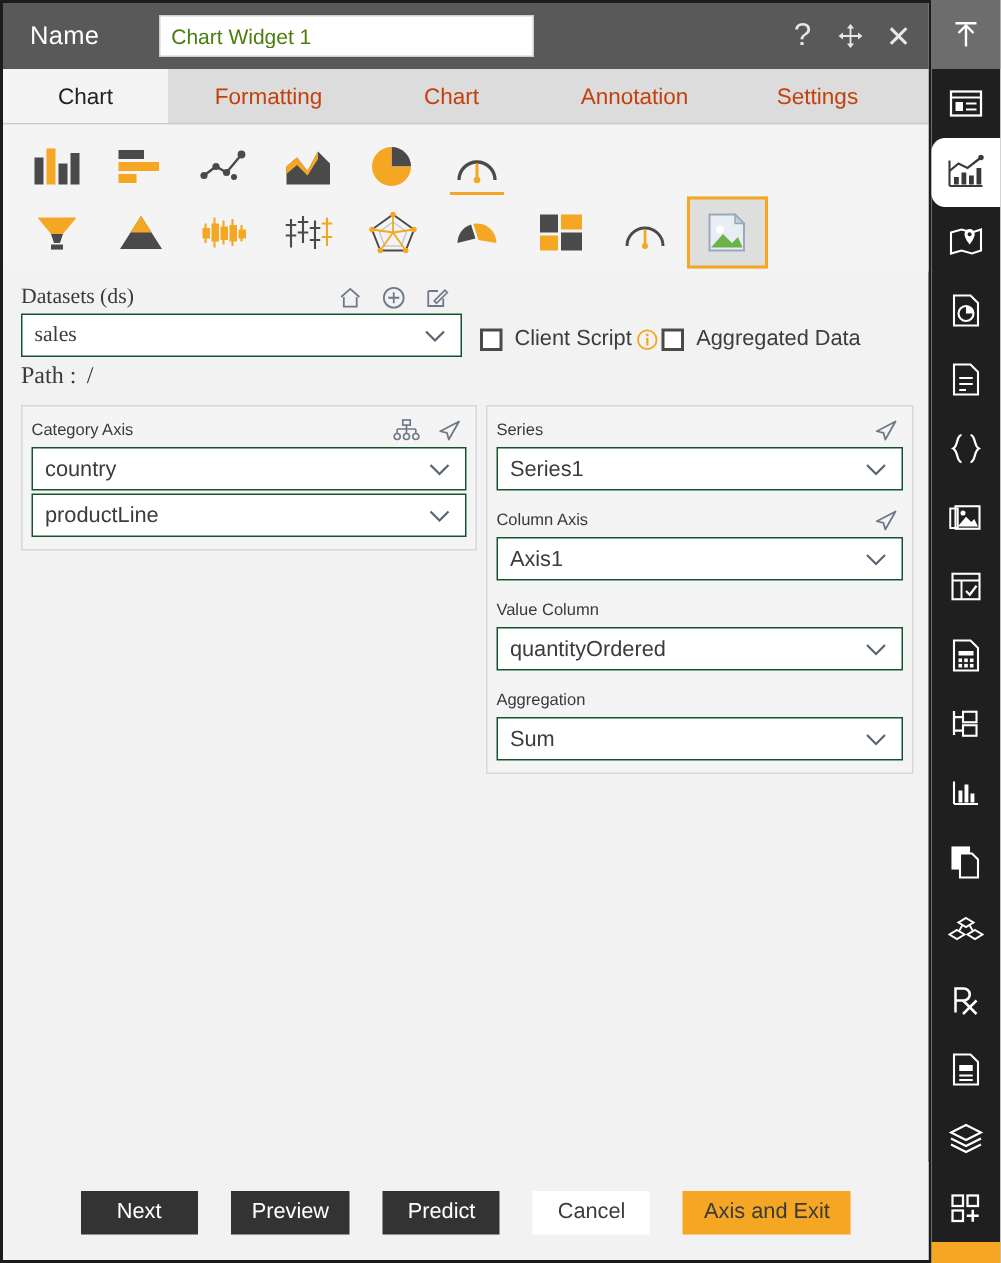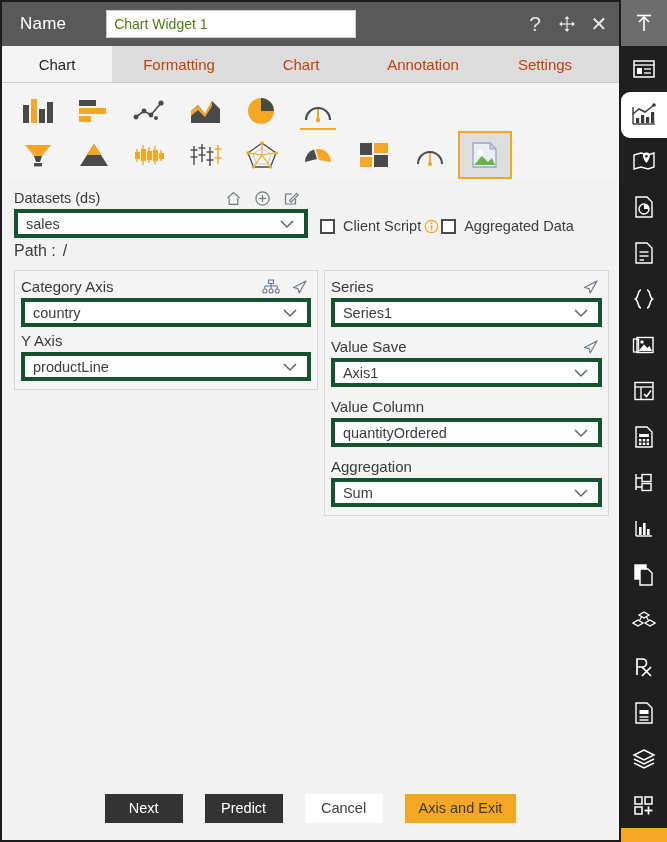--- a/index.html
+++ b/index.html
@@ -142,21 +142,21 @@
     height: 48px;
   }
 
   
   .ds-block {
     flex: 0 0 auto;
     padding: 6px 0 0 0;
     display: flex;
     flex-direction: row;
   }
-  .ds-left { width: 312px; padding-left: 12px; box-sizing: border-box; }
+  .ds-left { width: 312px; padding-left: 12px; box-sizing: border-box; font-family: Liberation Serif, serif; }
   .ds-right {
     flex: 1;
     display: flex;
     align-items: flex-start;
     padding-top: 31px;
     padding-left: 6px;
     box-sizing: border-box;
     text-align: right;
   }
   .ds-header {
@@ -171,21 +171,21 @@
     display: flex;
     align-items: center;
     gap: 12px;
   }
   .mini-ico { cursor: pointer; display: flex; }
 
   .select {
     position: relative;
     height: 29px;
     background: #ffffff;
-    border: 4px solid #14532d;
+    border: 1px solid #14532d;
     box-sizing: border-box;
     display: flex;
     align-items: center;
     padding: 0 8px;
     font-size: 14.5px;
     color: #3c3c3c;
     cursor: pointer;
   }
   .select .chev {
     position: absolute;
@@ -240,21 +240,21 @@
     box-sizing: border-box;
     padding: 2px 6px 8px 6px;
   }
   .fld { padding-top: 2px; }
   .fld-head {
     display: flex;
     align-items: center;
     height: 23px;
   }
   .fld-label {
-    font-size: 15px;
+    font-size: 11px;
     color: #3a3a3a;
   }
   .fld-icons {
     margin-left: auto;
     display: flex;
     align-items: center;
     gap: 11px;
     padding-right: 3px;
   }
   .fld .select { width: 100%; }
@@ -600,23 +600,20 @@
               <span>country</span>
               <span class="chev">
                 <svg width="18" height="12" viewBox="0 0 18 12">
                     <polyline points="3,3 9,9 15,3" stroke="#5a6472" stroke-width="1.5" fill="none"></polyline>
                   </svg>
               </span>
             </div>
           </div>
 
           <div class="fld">
-            <div class="fld-head">
-              <span class="fld-label">Y Axis</span>
-            </div>
             <div class="select">
               <span>productLine</span>
               <span class="chev">
                 <svg width="18" height="12" viewBox="0 0 18 12">
                     <polyline points="3,3 9,9 15,3" stroke="#5a6472" stroke-width="1.5" fill="none"></polyline>
                   </svg>
               </span>
             </div>
           </div>
         </div>
@@ -643,21 +640,21 @@
                     <polyline points="3,3 9,9 15,3" stroke="#5a6472" stroke-width="1.5" fill="none"></polyline>
                   </svg>
               </span>
             </div>
           </div>
 
           <div class="spacer-6"></div>
 
           <div class="fld">
             <div class="fld-head">
-              <span class="fld-label">Value Save</span>
+              <span class="fld-label">Column Axis</span>
               <span class="fld-icons">
                 <span class="mini-ico">
                   <svg width="17" height="16" viewBox="0 0 17 16">
                     <path d="M15 2 L2.5 8.5 L7 9.6 L8.2 14 Z" stroke="#6e7a88" stroke-width="1.2" fill="none" stroke-linejoin="round"></path>
                   </svg>
                 </span>
               </span>
             </div>
             <div class="select">
               <span>Axis1</span>
@@ -700,20 +697,21 @@
               </span>
             </div>
           </div>
 
         </div>
       </div>
     </div>
 
     <div class="footer">
       <button class="btn btn-dark">Next</button>
+      <button class="btn btn-dark">Preview</button>
       <button class="btn btn-dark">Predict</button>
       <button class="btn btn-light">Cancel</button>
       <button class="btn btn-accent">Axis and Exit</button>
     </div>
 
   </div>
 
   <div class="rail">
 
     <div class="rail-item top">

